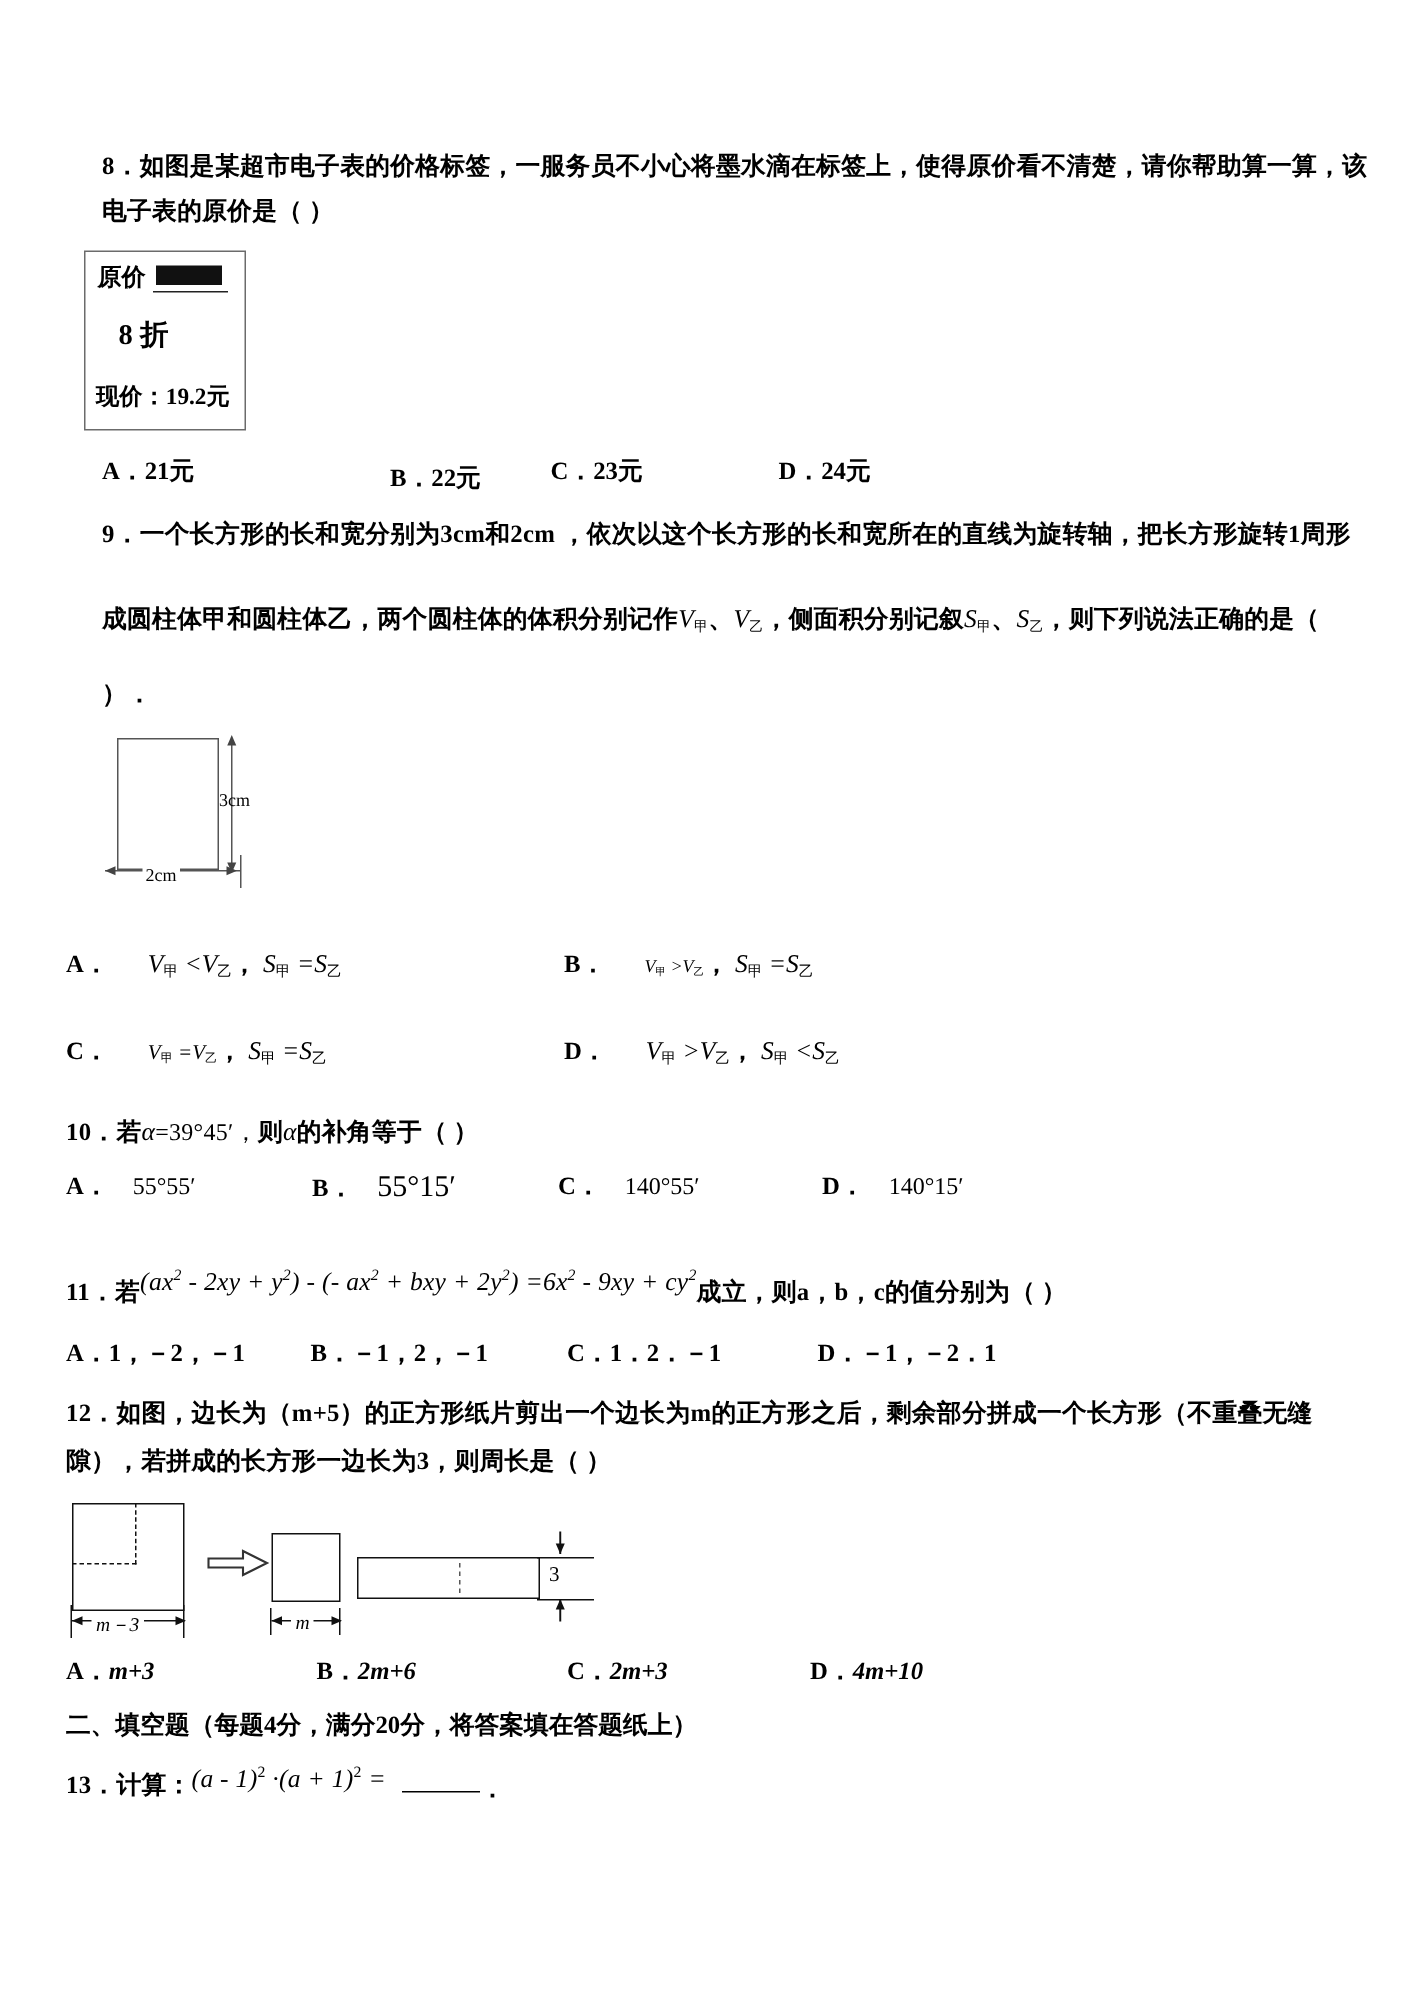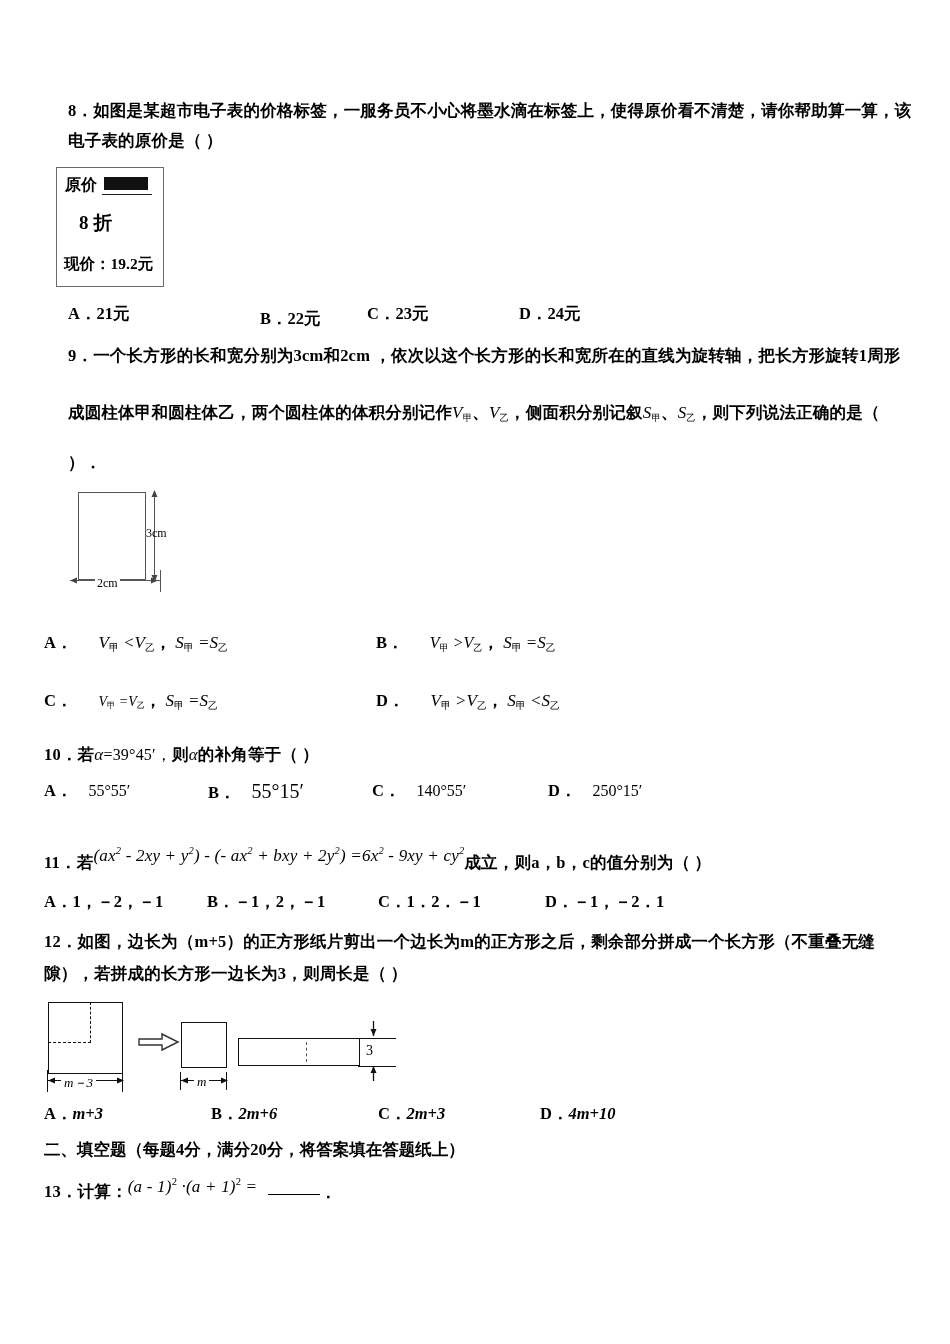--- a/index.html
+++ b/index.html
@@ -195,21 +195,21 @@
     <div class="vline" style="left:160px; top:570px; height:22px;"></div>
   </div>
 
   <div class="opts" style="left:44px; top:632px;text-align:right;">
     <span class="opt-letter">A．</span>
     <span class="mathit" style="font-size:17px; margin-left:22px;">V<sub class="s">甲</sub> &lt;V<sub class="s">乙</sub></span><span style="font-weight:700;">，</span>
     <span class="mathit" style="font-size:17px;">S<sub class="s">甲</sub> =S<sub class="s">乙</sub></span>
   </div>
   <div class="opts" style="left:376px; top:632px;">
     <span class="opt-letter">B．</span>
-    <span class="mathit" style="font-size:16px; margin-left:22px;">V<sub class="s">甲</sub> &gt;V<sub class="s">乙</sub></span><span style="font-weight:700;">，</span>
+    <span class="mathit" style="font-size:12px; margin-left:22px;">V<sub class="s">甲</sub> &gt;V<sub class="s">乙</sub></span><span style="font-weight:700;">，</span>
     <span class="mathit" style="font-size:17px;">S<sub class="s">甲</sub> =S<sub class="s">乙</sub></span>
   </div>
   <div class="opts" style="left:44px; top:690px;">
     <span class="opt-letter">C．</span>
     <span class="mathit" style="font-size:14px; margin-left:22px;">V<sub class="s">甲</sub> =V<sub class="s">乙</sub></span><span style="font-weight:700;">，</span>
     <span class="mathit" style="font-size:17px;">S<sub class="s">甲</sub> =S<sub class="s">乙</sub></span>
   </div>
   <div class="opts" style="left:376px; top:690px;">
     <span class="opt-letter">D．</span>
     <span class="mathit" style="font-size:17px; margin-left:22px;">V<sub class="s">甲</sub> &gt;V<sub class="s">乙</sub></span><span style="font-weight:700;">，</span>
@@ -223,21 +223,21 @@
   <div class="opts" style="left:44px; top:780px;">
     <span class="opt-letter">A．</span><span class="mathup" style="font-size:16px; margin-left:16px;">55°55′</span>
   </div>
   <div class="opts" style="left:208px; top:780px;">
     <span class="opt-letter">B．</span><span class="mathup" style="font-size:20px; margin-left:16px;">55°15′</span>
   </div>
   <div class="opts" style="left:372px; top:780px;">
     <span class="opt-letter">C．</span><span class="mathup" style="font-size:16px; margin-left:16px;">140°55′</span>
   </div>
   <div class="opts" style="left:548px; top:780px;">
-    <span class="opt-letter">D．</span><span class="mathup" style="font-size:16px; margin-left:16px;">250°15′</span>
+    <span class="opt-letter">D．</span><span class="mathup" style="font-size:16px; margin-left:16px;">140°15′</span>
   </div>
 
   <div class="blk qtext" style="left:44px; top:843px; width:890px;">
     <span>11．</span><span>若</span><span class="mathit" style="font-size:17px; position:relative; top:-7px;">(<span class="mathit">ax</span><sup class="e">2</sup> - 2<span class="mathit">xy</span> + <span class="mathit">y</span><sup class="e">2</sup>) - (- <span class="mathit">ax</span><sup class="e">2</sup> + <span class="mathit">bxy</span> + 2<span class="mathit">y</span><sup class="e">2</sup>) =6<span class="mathit">x</span><sup class="e">2</sup> - 9<span class="mathit">xy</span> + <span class="mathit">cy</span><sup class="e">2</sup></span><span>成立，则a，b，c的值分别为（     ）</span>
   </div>
 
   <div class="opts" style="left:44px; top:891px;">
     <span class="opt-letter">A．</span><span>1，－2，－1</span>
   </div>
   <div class="opts" style="left:207px; top:891px;">

